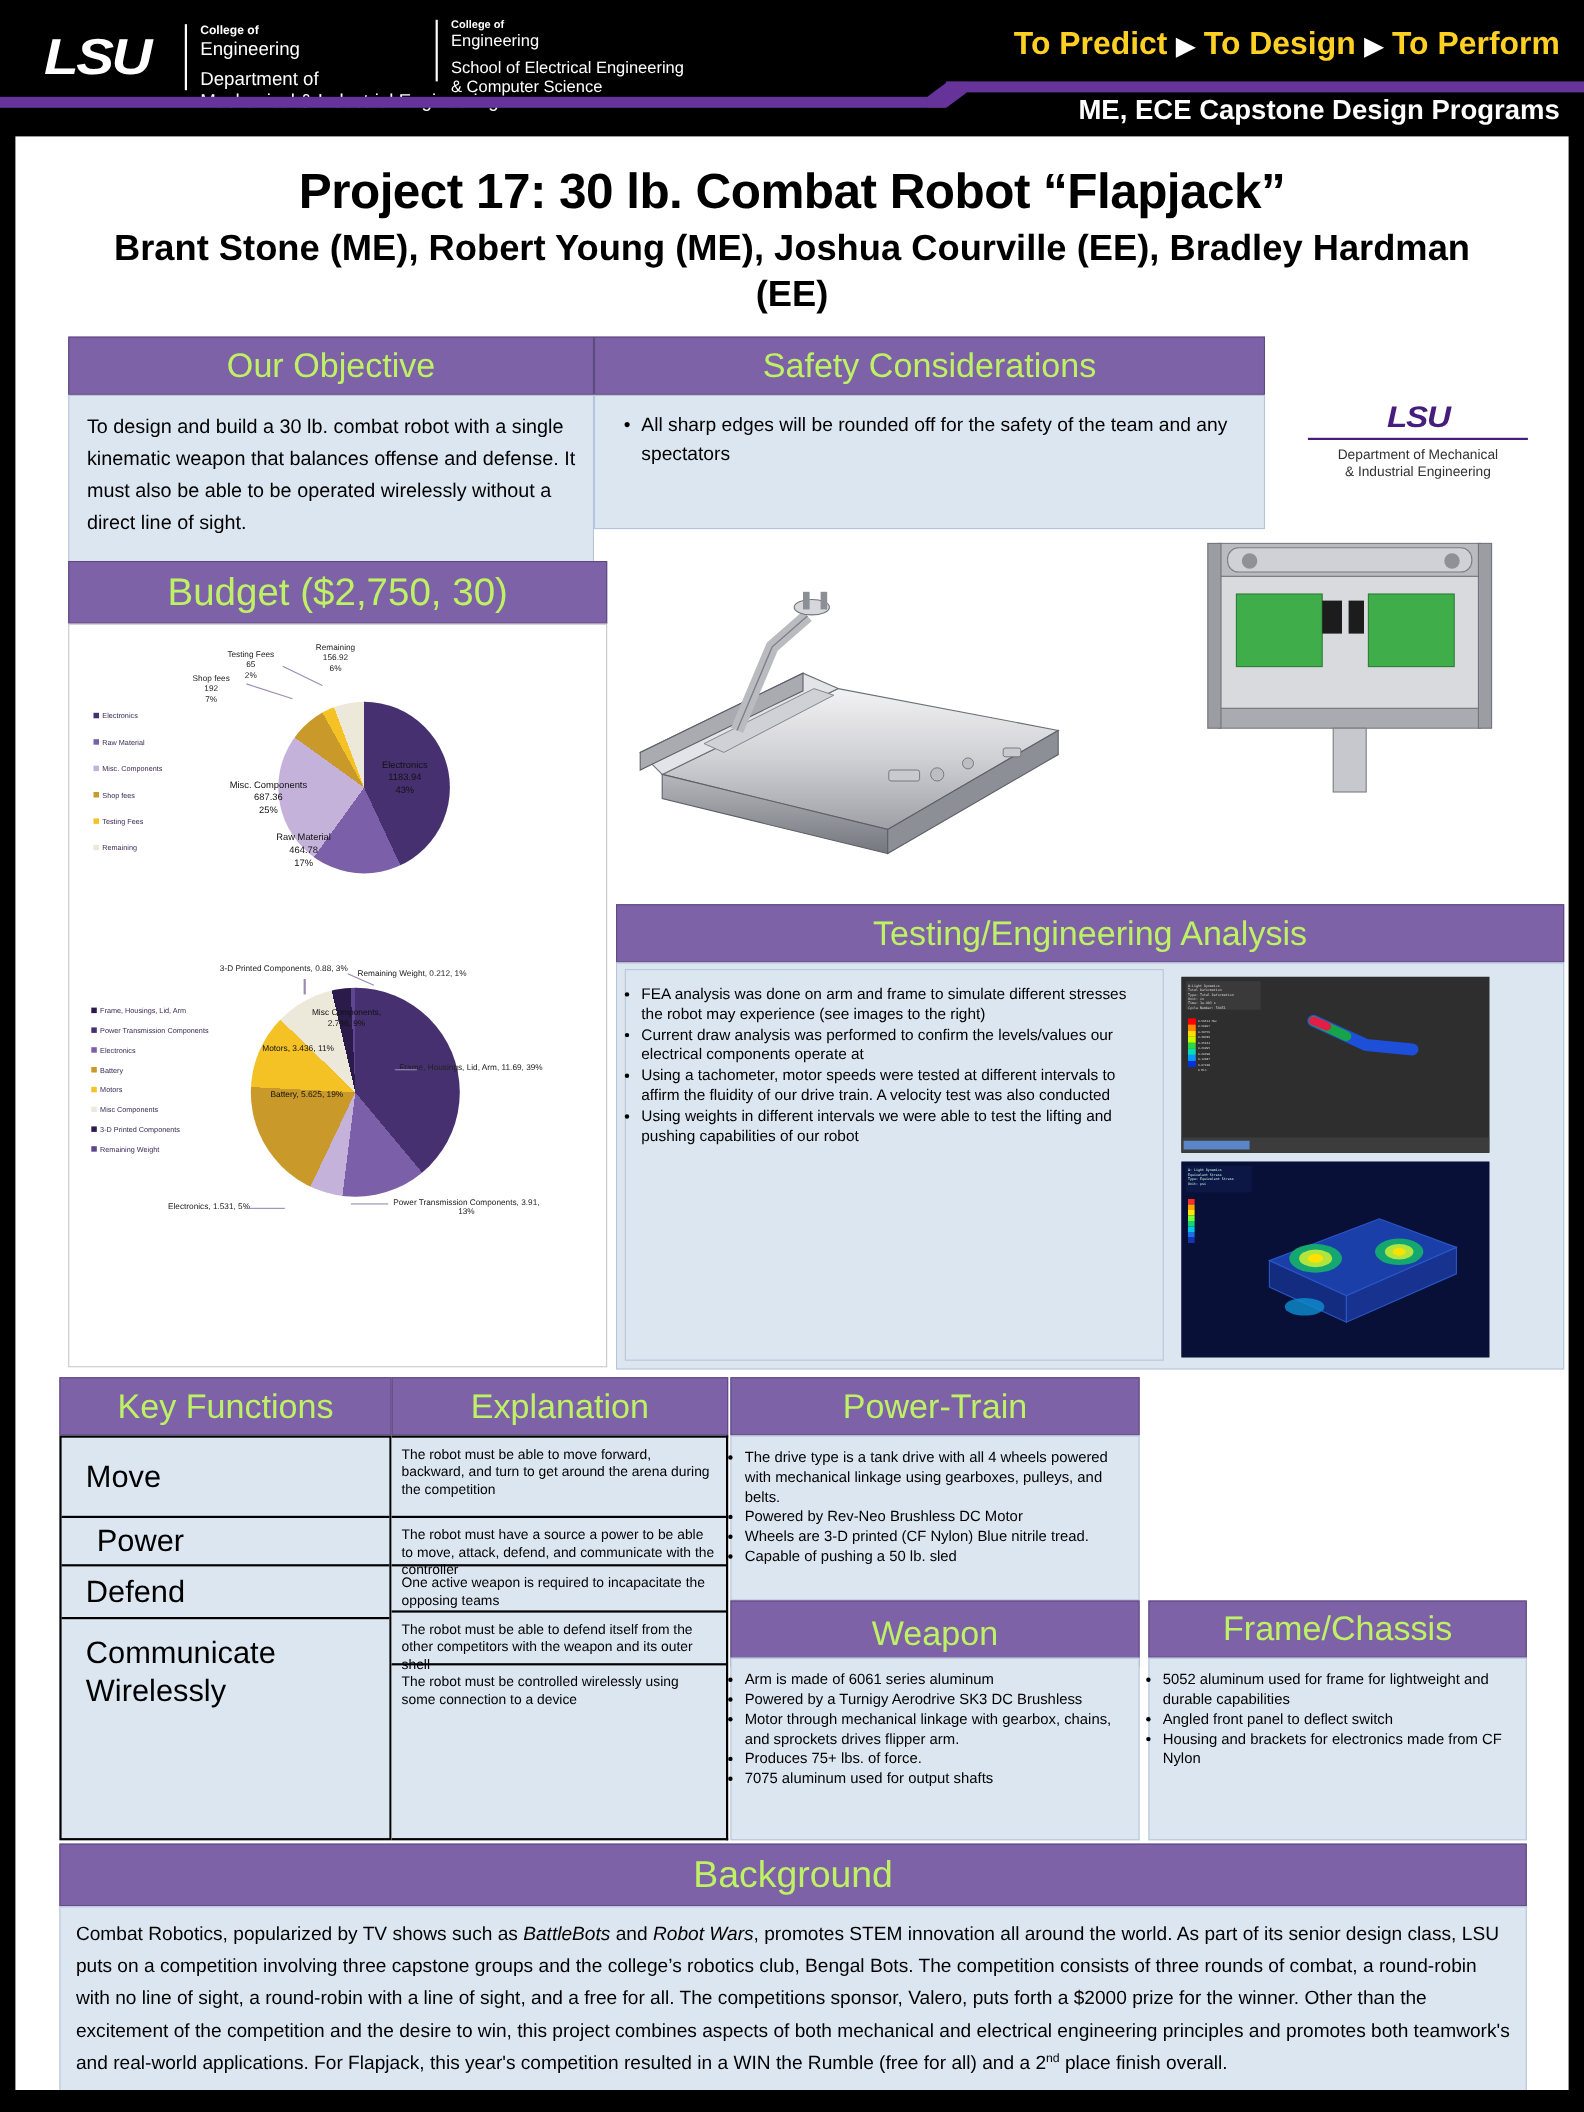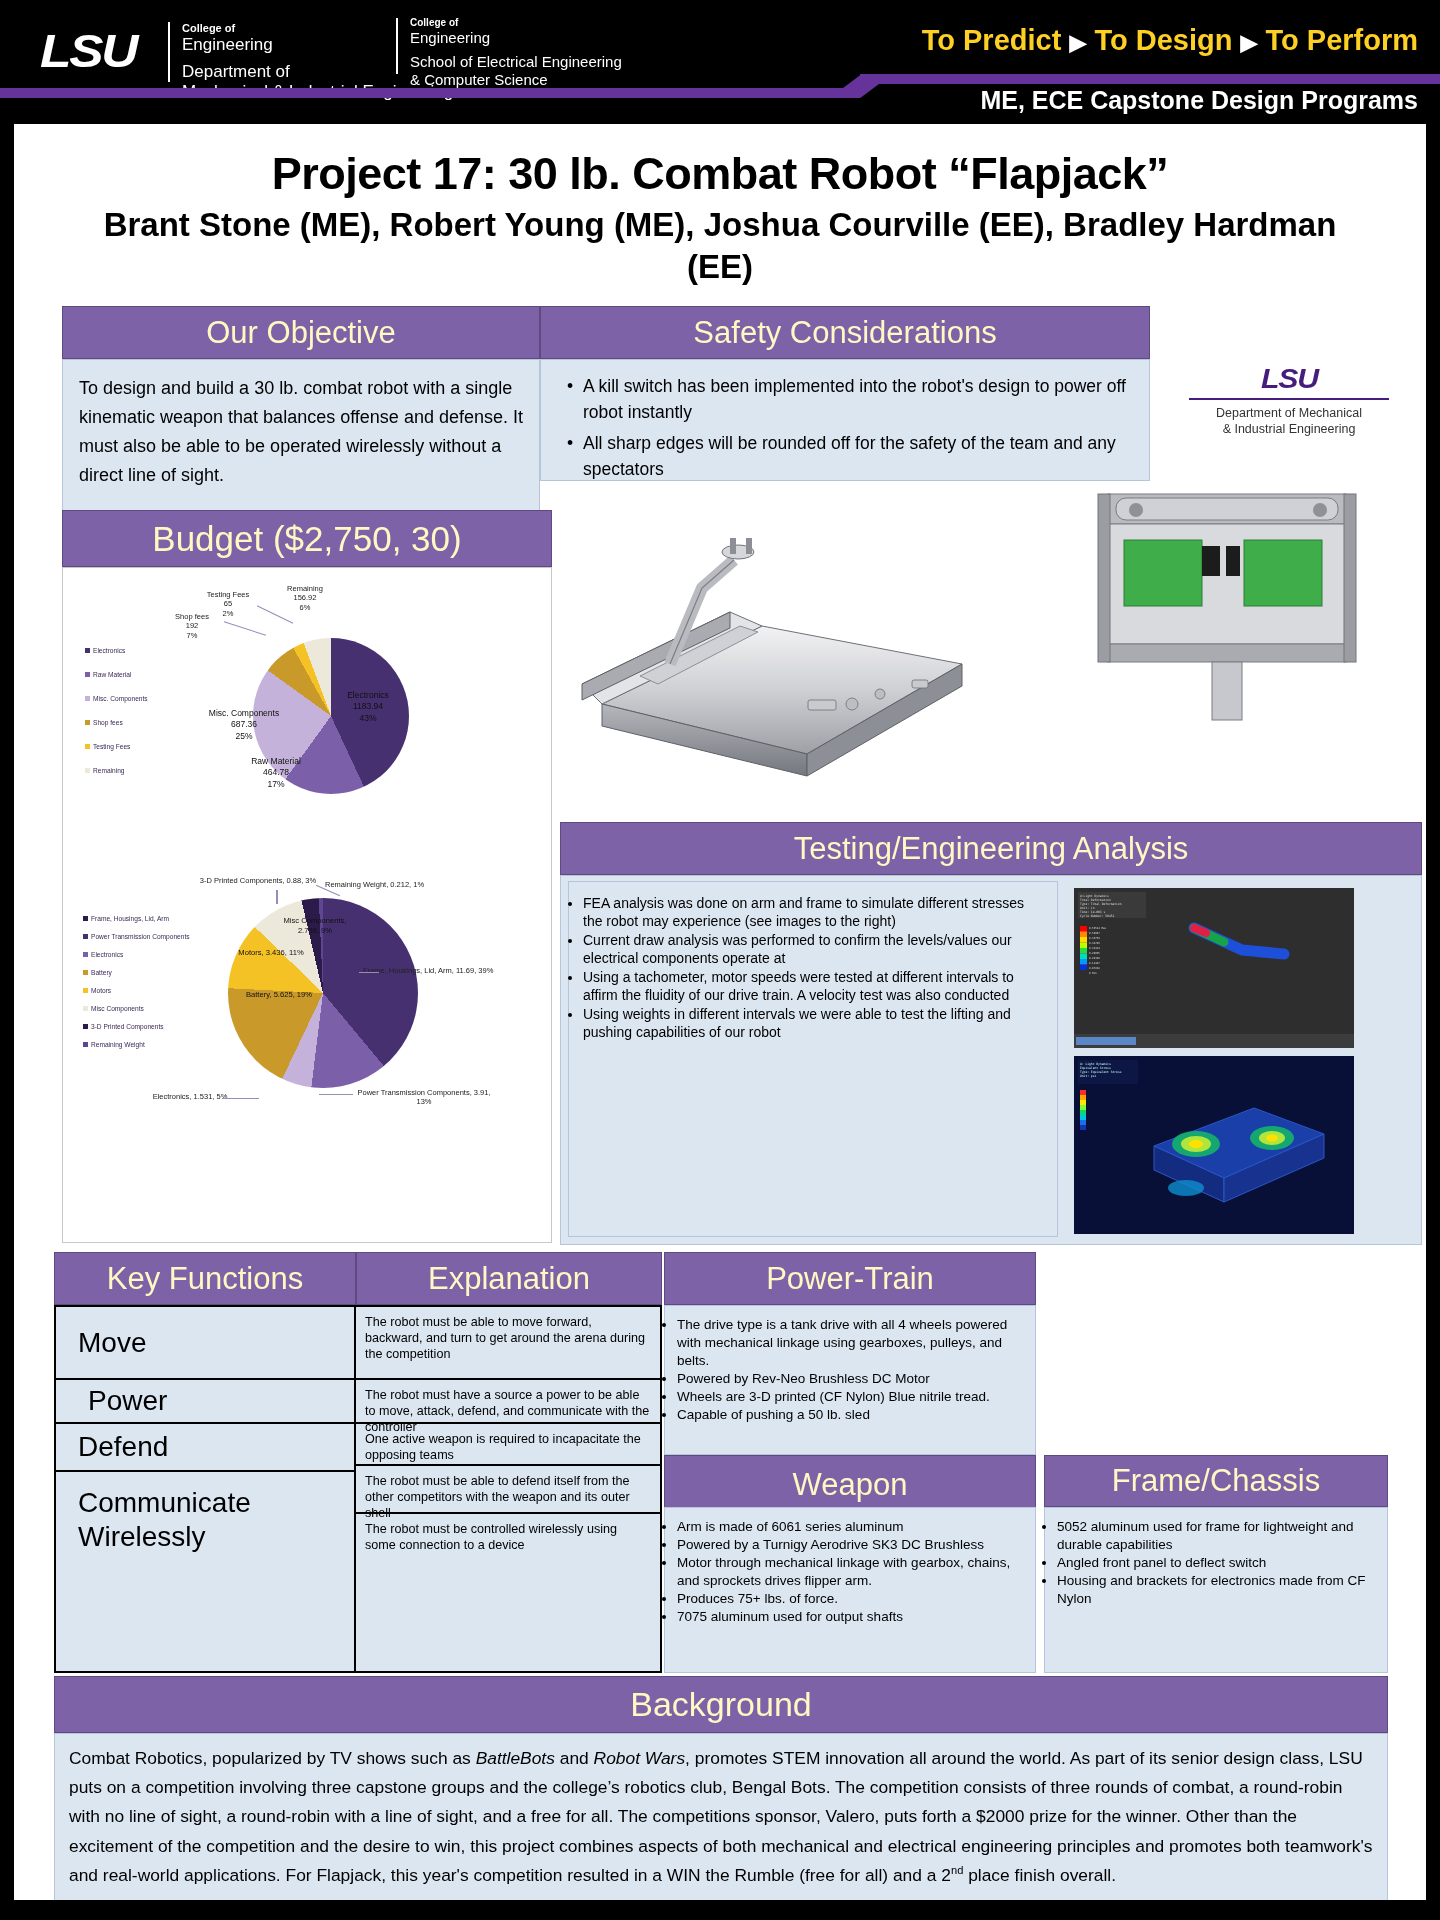--- a/index.html
+++ b/index.html
@@ -53,21 +53,21 @@
     position:absolute; left:0; top:24px; width:1412px; text-align:center;
     font-size:45px; font-weight:bold; color:#000; letter-spacing:-0.5px;
   }
   .authors {
     position:absolute; left:60px; top:80px; width:1292px; text-align:center;
     font-size:33px; font-weight:bold; color:#000; line-height:1.28;
   }
 
   
   .ph {
-    background:#7e62a8; color:#fef9c3; text-align:center;
+    background:#7e62a8; color:#bef264; text-align:center;
     font-size:31px; font-weight:normal; letter-spacing:0px;
     display:flex; align-items:center; justify-content:center;
     border:1px solid #5f4a80;
   }
   .pb {
     background:#dce6f1; border:1px solid #b6c6da; color:#000;
   }
   .pb ul { list-style:none; }
   .pb li { position:relative; padding-left:20px; margin-bottom:4px; }
   .pb li:before { content:"•"; position:absolute; left:4px; top:0; }
@@ -188,21 +188,20 @@
 
   <div class="title">Project 17: 30 lb. Combat Robot “Flapjack”</div>
   <div class="authors">Brant Stone (ME), Robert Young (ME), Joshua Courville (EE), Bradley Hardman (EE)</div>
 
   <div class="ph" id="objective-header">Our Objective</div>
   <div class="pb" id="objective-body">To design and build a 30 lb. combat robot with a single kinematic weapon that balances offense and defense. It must also be able to be operated wirelessly without a direct line of sight.</div>
 
   <div class="ph" id="safety-header">Safety Considerations</div>
   <div class="pb" id="safety-body">
     <ul>
-      <li>A kill switch has been implemented into the robot's design to power off robot instantly</li>
       <li>All sharp edges will be rounded off for the safety of the team and any spectators</li>
     </ul>
   </div>
 
   <div id="logo-me">
     <div class="mini-lsu">LSU</div>
     <div style="width:200px;height:2px;background:#461D7C;margin:3px auto 5px;"></div>
     <div class="mini-txt">Department of Mechanical</div>
     <div class="mini-txt">&amp; Industrial Engineering</div>
   </div>

